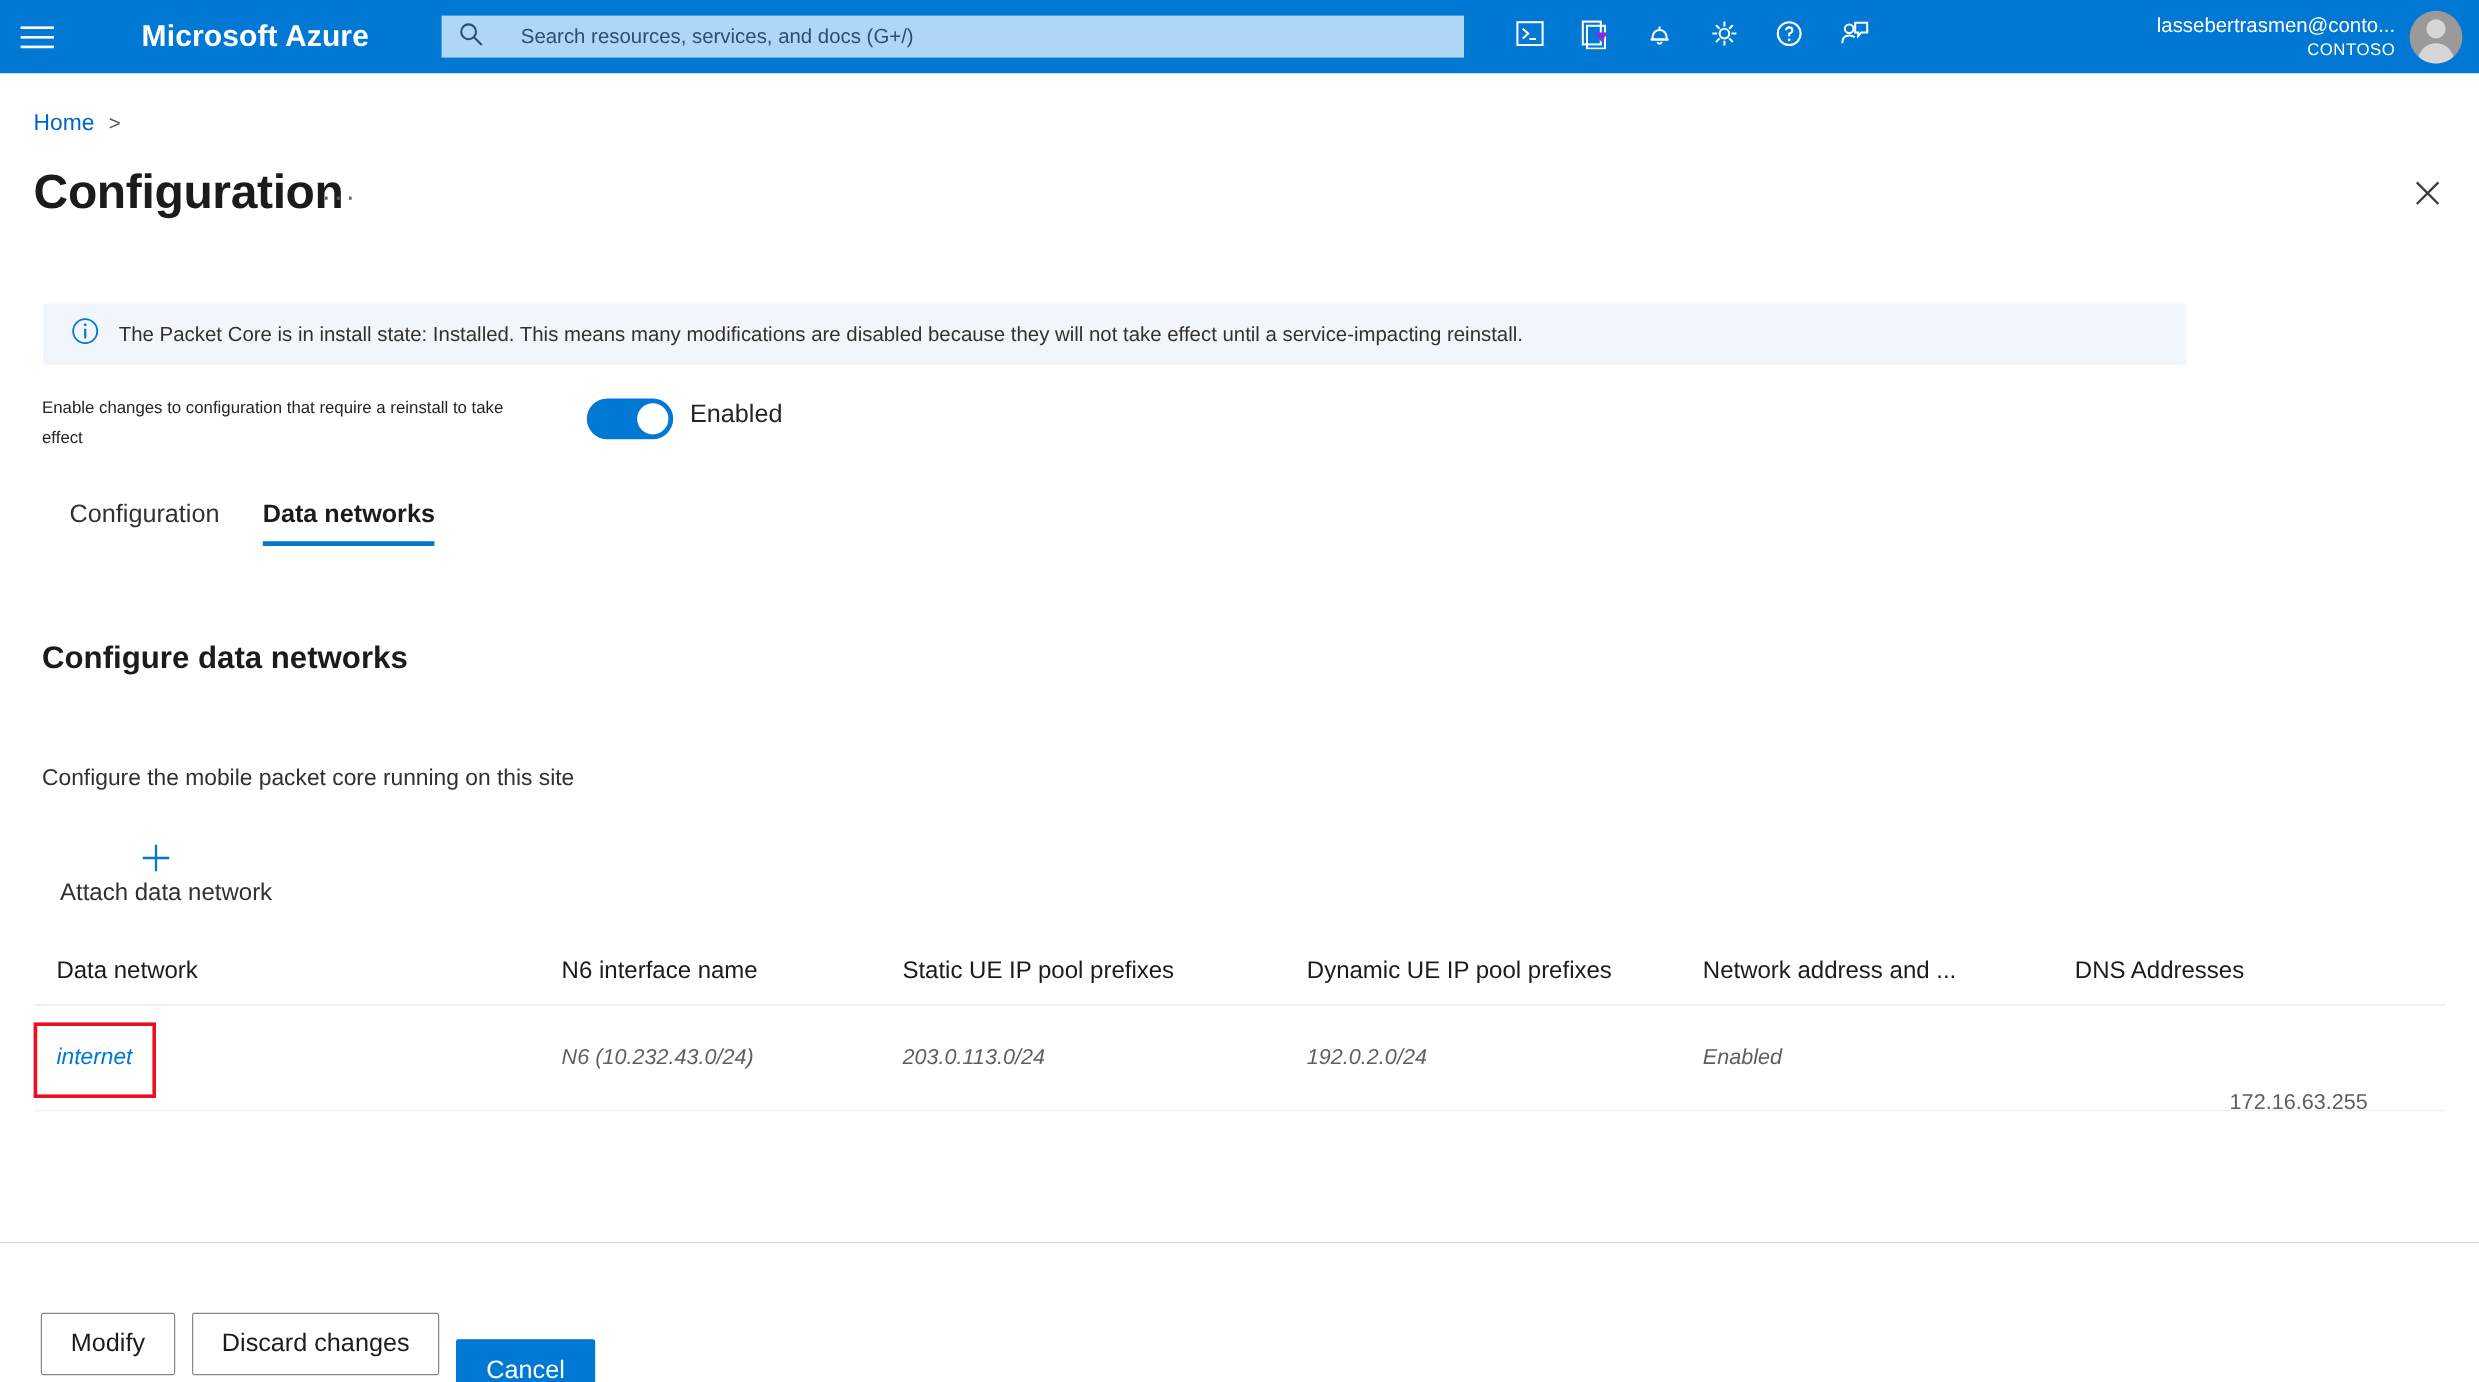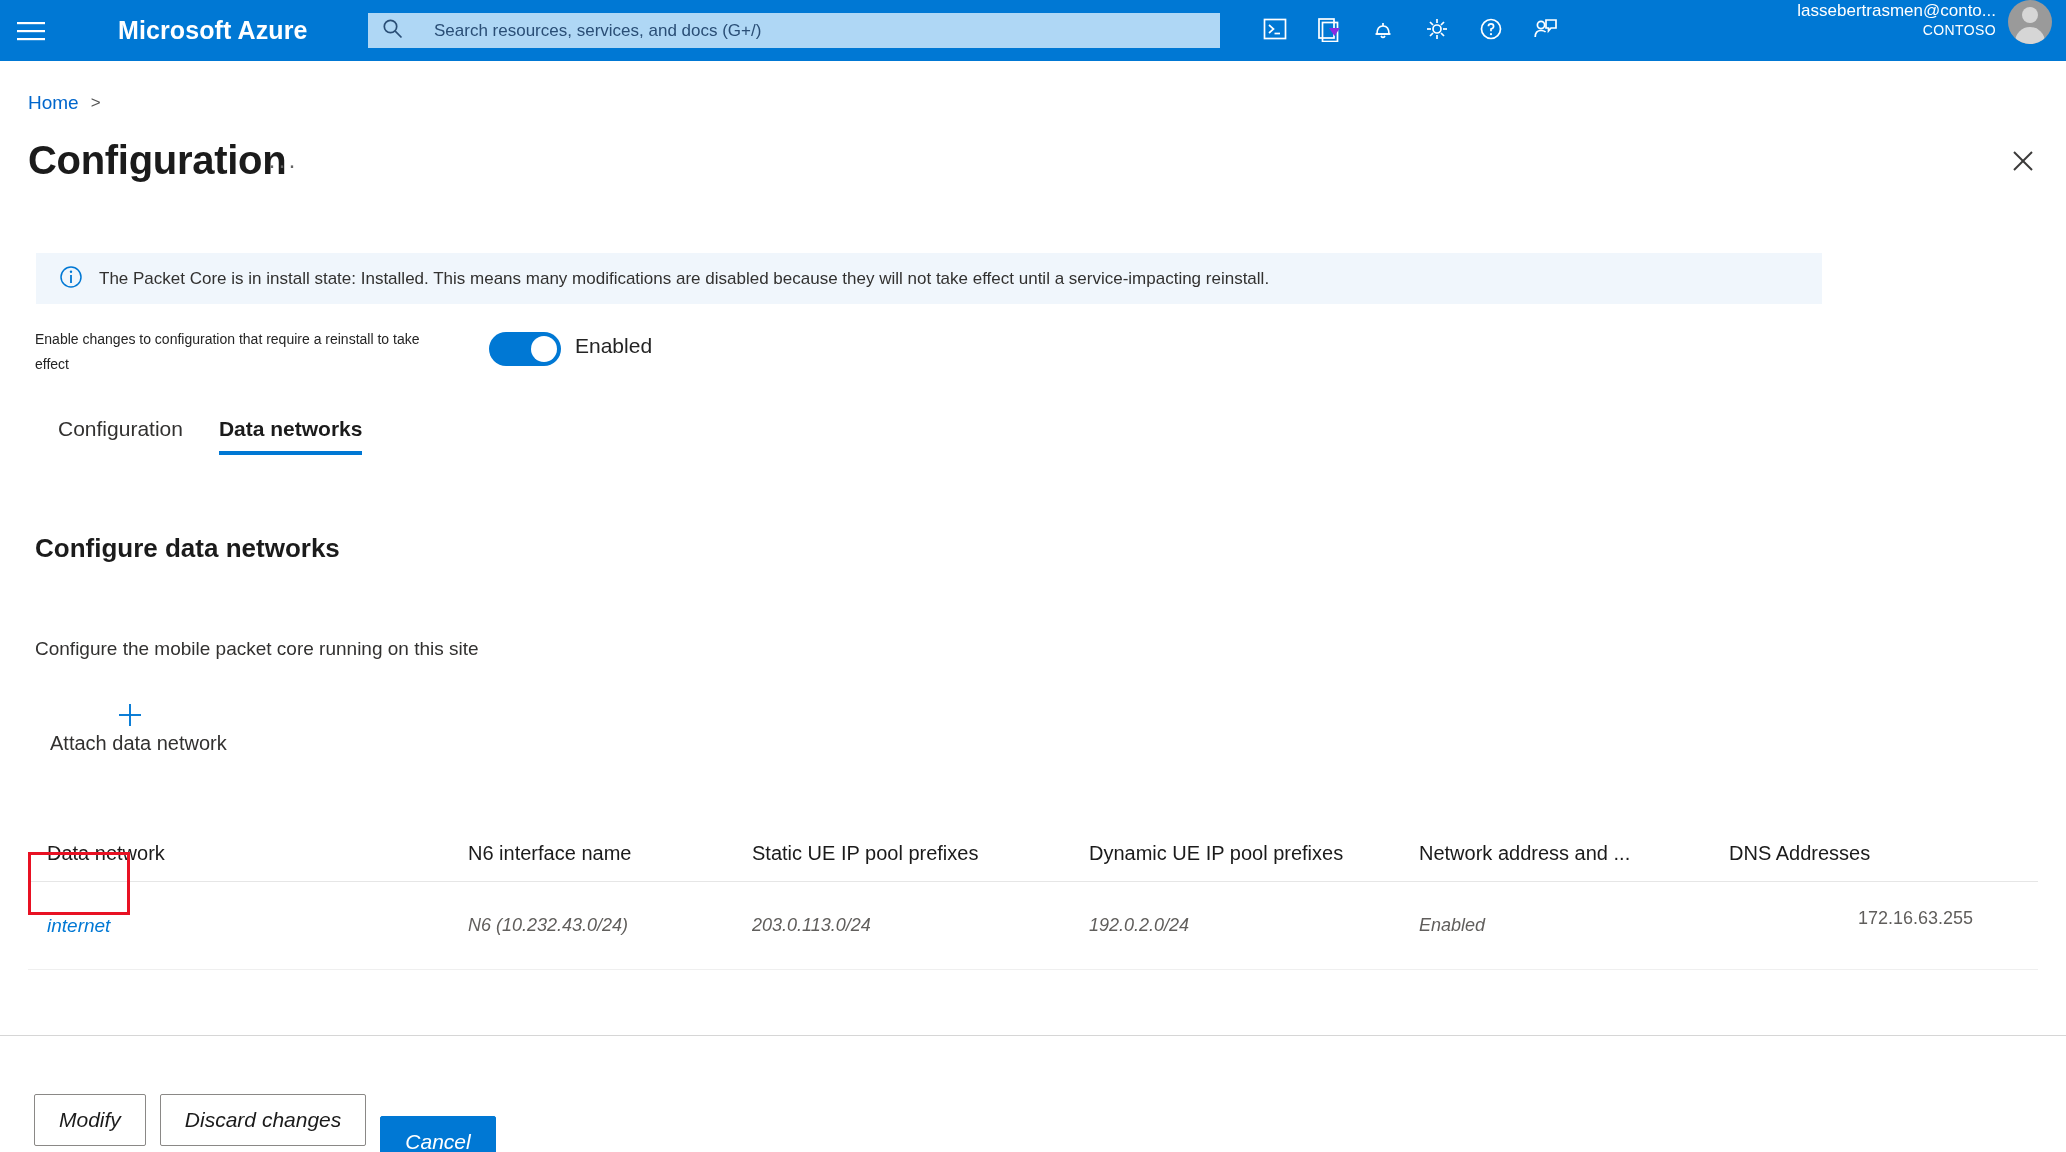--- a/index.html
+++ b/index.html
@@ -63,21 +63,21 @@
   }
   .topicon {
     width: 54px; height: 61px;
     display: flex; align-items: center; justify-content: center;
     cursor: pointer;
   }
   .account {
     position: absolute;
     right: 14px; top: 0;
     height: 61px;
-    display: flex; align-items: flex-start;
+    display: flex; align-items: center;
     cursor: pointer;
   }
   .acct-text { text-align: right; margin-right: 12px; }
   .acct-name {
     color: #ffffff; font-size: 17px; line-height: 21px;
     max-width: 270px; overflow: hidden; white-space: nowrap;
   }
   .acct-org {
     color: #ffffff; font-size: 14px; line-height: 18px;
     letter-spacing: .4px;
@@ -196,21 +196,20 @@
 
   
   .tbl {
     position: absolute; left: 28px; top: 798px;
     width: 2010px;
   }
   .thead {
     display: flex;
     border-bottom: 1px solid #e6e6e6;
     padding-bottom: 16px;
-    margin-top: 44px;
   }
   .th {
     font-size: 20px; color: #1b1b1b;
     cursor: pointer;
     white-space: nowrap;
     overflow: hidden;
   }
   .trow {
     display: flex;
     border-bottom: 1px solid #efefef;
@@ -259,21 +258,21 @@
   .btn {
     height: 52px;
     padding: 0 24px;
     font-family: "Liberation Sans", sans-serif;
     font-size: 21px;
     border: 1px solid #8a8886;
     background: #ffffff;
     color: #1b1b1b;
     cursor: pointer;
     border-radius: 2px;
-    display: flex; align-items: center; justify-content: center; font-style: italic;
+    display: flex; align-items: center; justify-content: center;
   }
   .btn.primary {
     background: #0078d4; color: #ffffff; border-color: #0078d4; margin-top: 44px;
   }
 </style>
 </head>
 <body>
 
 <div class="topbar">
   <div class="hamburger">

